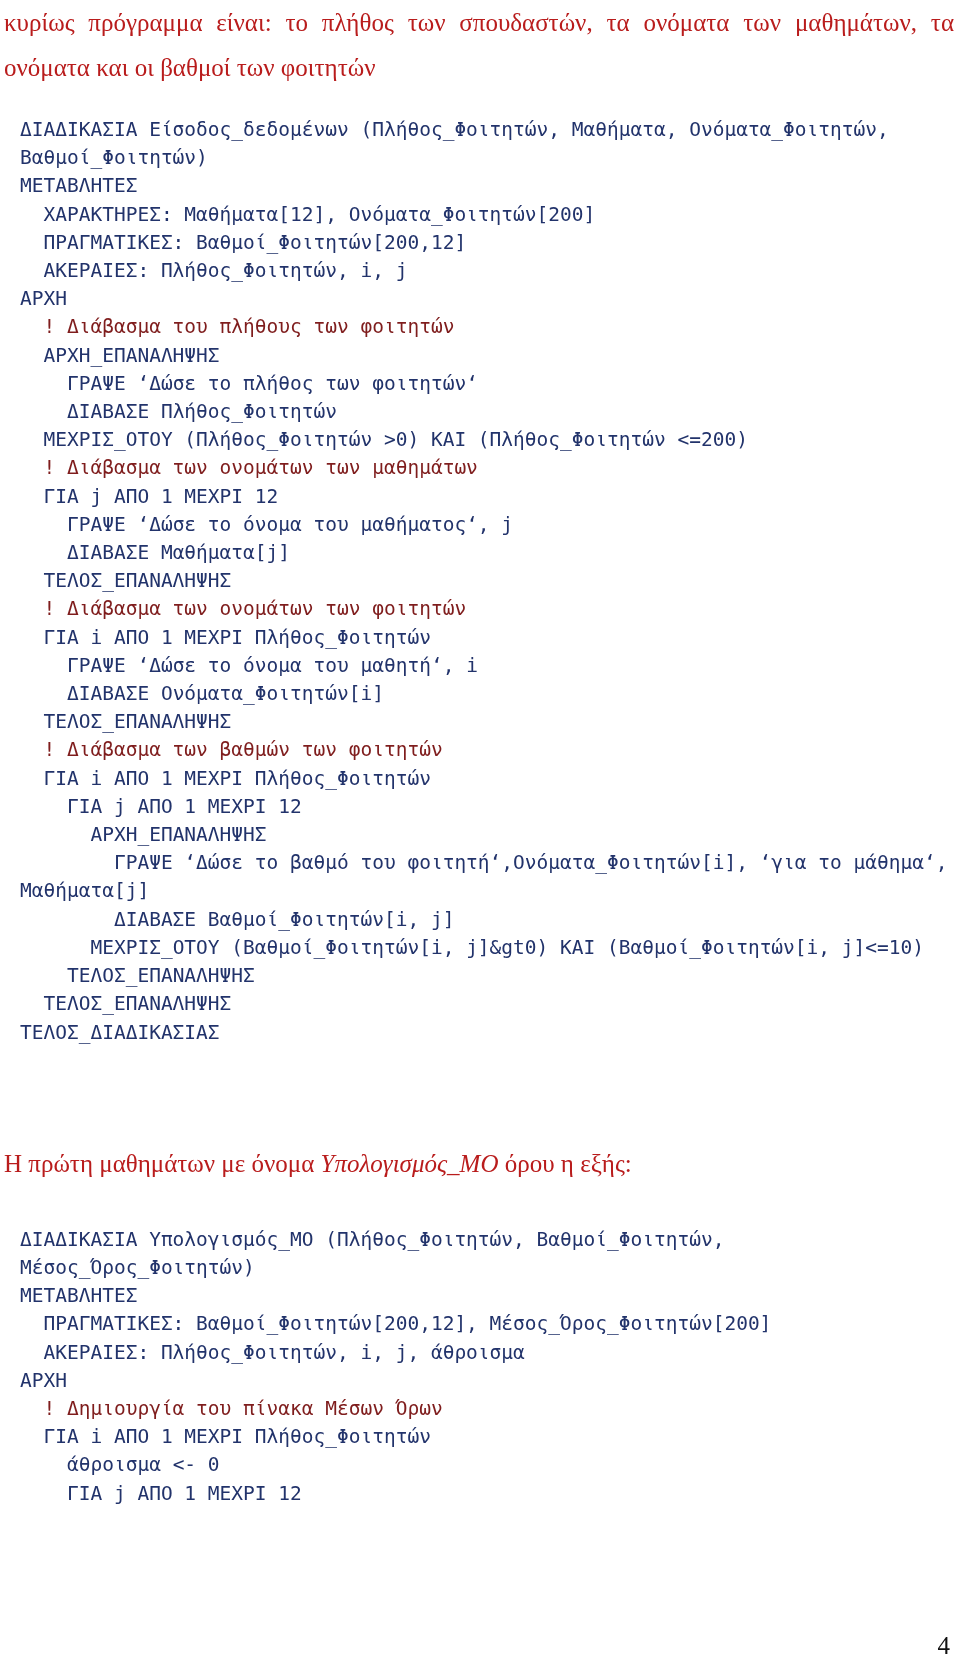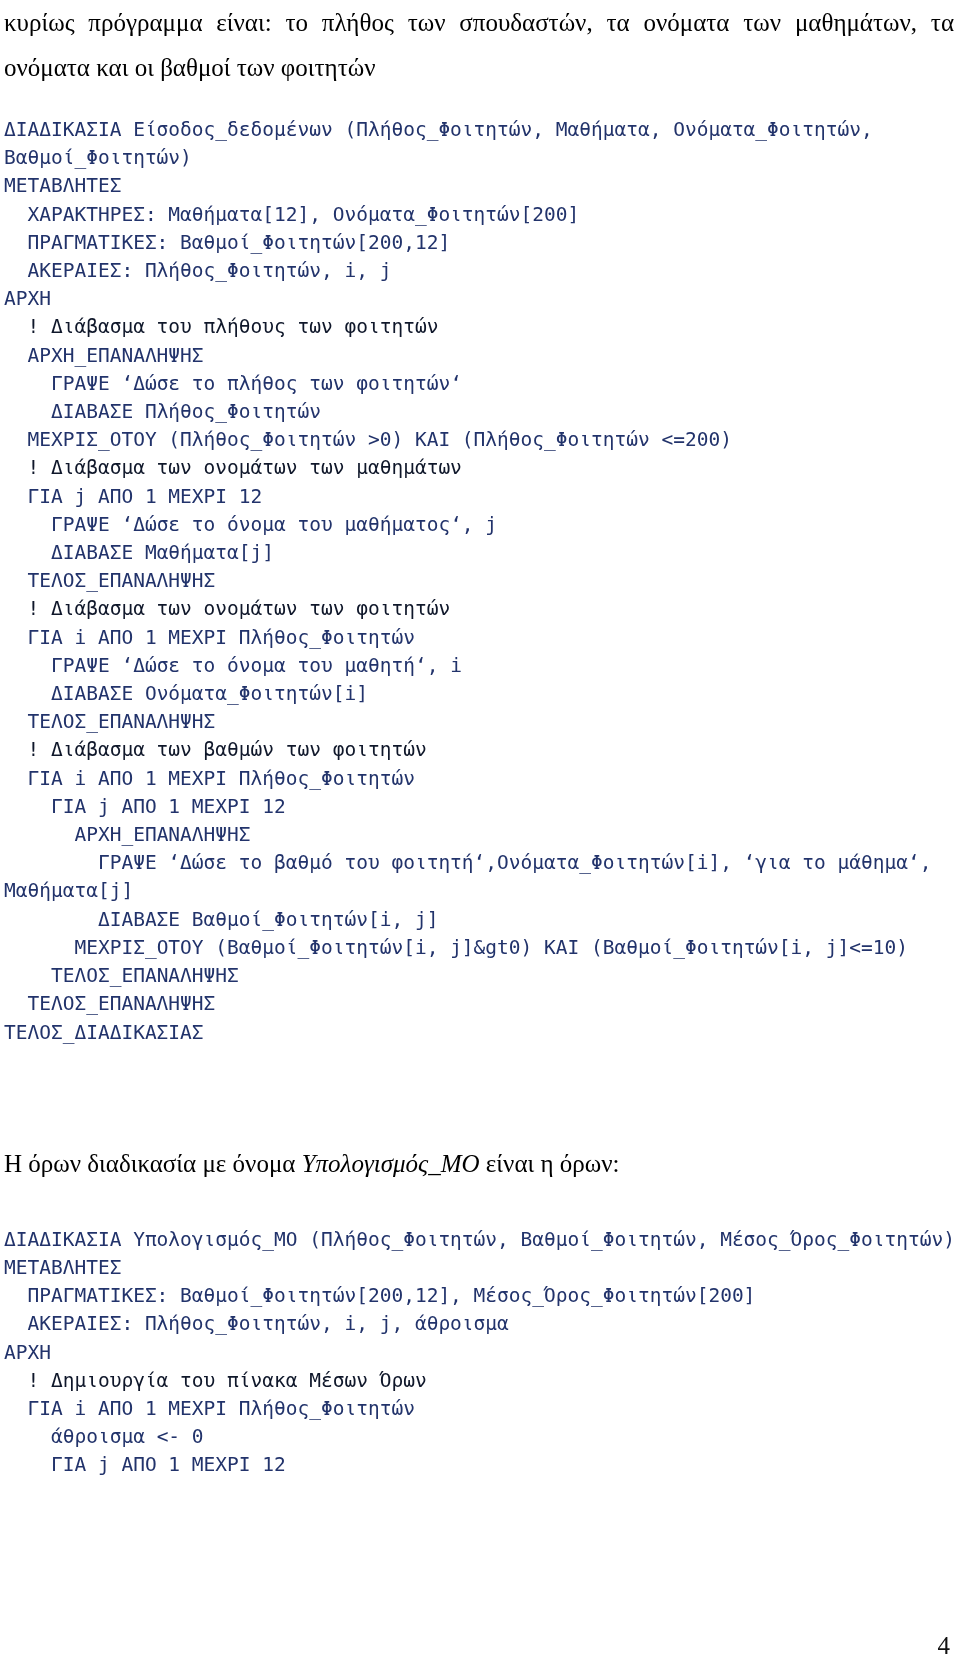--- a/index.html
+++ b/index.html
@@ -22,44 +22,44 @@
     height: 1664px;
     padding: 0;
     box-sizing: border-box;
   }
 
   
   .prose {
     font-family: "Liberation Serif", "DejaVu Serif", serif;
     font-size: 25px;
     line-height: 45px;
-    color: #000000;
+    color: #b91c1c;
     text-align: justify;
     margin: 0;
     padding: 0 6px 0 4px;
   }
   .prose.last-line-left { text-align: justify; text-align-last: left; }
 
   .prose b { font-weight: bold; }
   .prose i { }
 
   
   .codeblock {
     font-family: "DejaVu Sans Mono", "Liberation Mono", monospace;
     font-size: 19.5px;
     line-height: 28.2px;
     color: #22336b;
     white-space: pre-wrap;
     word-break: break-word;
     margin: 0;
-    padding: 0 4px 0 4px;
+    padding: 0 4px 0 20px;
     letter-spacing: 0px;
   }
   .codeblock .cmt {
-    color: #0f172a;
+    color: #7f1d1d;
   }
   .codeblock .ln { display: block; }
   .gap-m  { height: 26px; }
   .gap-l  { height: 40px; }
   .gap-xl { height: 54px; }
 
   
   .page-number {
     position: absolute;
     right: 10px;
@@ -79,21 +79,21 @@
 
   <div class="gap-m"></div>
 
   <div class="codeblock"><span class="ln">ΔΙΑΔΙΚΑΣΙΑ Είσοδος_δεδομένων (Πλήθος_Φοιτητών, Μαθήματα, Ονόματα_Φοιτητών, Βαθμοί_Φοιτητών)</span><span class="ln">ΜΕΤΑΒΛΗΤΕΣ</span><span class="ln">  ΧΑΡΑΚΤΗΡΕΣ: Μαθήματα[12], Ονόματα_Φοιτητών[200]</span><span class="ln">  ΠΡΑΓΜΑΤΙΚΕΣ: Βαθμοί_Φοιτητών[200,12]</span><span class="ln">  ΑΚΕΡΑΙΕΣ: Πλήθος_Φοιτητών, i, j</span><span class="ln">ΑΡΧΗ</span><span class="ln cmt">  ! Διάβασμα του πλήθους των φοιτητών</span><span class="ln">  ΑΡΧΗ_ΕΠΑΝΑΛΗΨΗΣ</span><span class="ln">    ΓΡΑΨΕ ‘Δώσε το πλήθος των φοιτητών‘</span><span class="ln">    ΔΙΑΒΑΣΕ Πλήθος_Φοιτητών</span><span class="ln">  ΜΕΧΡΙΣ_ΟΤΟΥ (Πλήθος_Φοιτητών &gt;0) ΚΑΙ (Πλήθος_Φοιτητών &lt;=200)</span><span class="ln cmt">  ! Διάβασμα των ονομάτων των μαθημάτων</span><span class="ln">  ΓΙΑ j ΑΠΟ 1 ΜΕΧΡΙ 12</span><span class="ln">    ΓΡΑΨΕ ‘Δώσε το όνομα του μαθήματος‘, j</span><span class="ln">    ΔΙΑΒΑΣΕ Μαθήματα[j]</span><span class="ln">  ΤΕΛΟΣ_ΕΠΑΝΑΛΗΨΗΣ</span><span class="ln cmt">  ! Διάβασμα των ονομάτων των φοιτητών</span><span class="ln">  ΓΙΑ i ΑΠΟ 1 ΜΕΧΡΙ Πλήθος_Φοιτητών</span><span class="ln">    ΓΡΑΨΕ ‘Δώσε το όνομα του μαθητή‘, i</span><span class="ln">    ΔΙΑΒΑΣΕ Ονόματα_Φοιτητών[i]</span><span class="ln">  ΤΕΛΟΣ_ΕΠΑΝΑΛΗΨΗΣ</span><span class="ln cmt">  ! Διάβασμα των βαθμών των φοιτητών</span><span class="ln">  ΓΙΑ i ΑΠΟ 1 ΜΕΧΡΙ Πλήθος_Φοιτητών</span><span class="ln">    ΓΙΑ j ΑΠΟ 1 ΜΕΧΡΙ 12</span><span class="ln">      ΑΡΧΗ_ΕΠΑΝΑΛΗΨΗΣ</span><span class="ln">        ΓΡΑΨΕ ‘Δώσε το βαθμό του φοιτητή‘,Ονόματα_Φοιτητών[i], ‘για το μάθημα‘, Μαθήματα[j]</span><span class="ln">        ΔΙΑΒΑΣΕ Βαθμοί_Φοιτητών[i, j]</span><span class="ln">      ΜΕΧΡΙΣ_ΟΤΟΥ (Βαθμοί_Φοιτητών[i, j]&amp;gt0) ΚΑΙ (Βαθμοί_Φοιτητών[i, j]&lt;=10)</span><span class="ln">    ΤΕΛΟΣ_ΕΠΑΝΑΛΗΨΗΣ</span><span class="ln">  ΤΕΛΟΣ_ΕΠΑΝΑΛΗΨΗΣ</span><span class="ln">ΤΕΛΟΣ_ΔΙΑΔΙΚΑΣΙΑΣ</span></div>
 
   <div class="gap-xl"></div>
 
 
   <div class="gap-l"></div>
 
-  <p class="prose last-line-left"><span>Η όρων διαδικασία με όνομα </span><i>Υπολογισμός_ΜΟ</i><span> είναι η όρων:</span></p>
+  <p class="prose last-line-left"><span>Η πρώτη μαθημάτων με όνομα </span><i>Υπολογισμός_ΜΟ</i><span> όρου η εξής:</span></p>
 
   <div class="gap-l"></div>
 
   <div class="codeblock"><span class="ln">ΔΙΑΔΙΚΑΣΙΑ Υπολογισμός_ΜΟ (Πλήθος_Φοιτητών, Βαθμοί_Φοιτητών, Μέσος_Όρος_Φοιτητών)</span><span class="ln">ΜΕΤΑΒΛΗΤΕΣ</span><span class="ln">  ΠΡΑΓΜΑΤΙΚΕΣ: Βαθμοί_Φοιτητών[200,12], Μέσος_Όρος_Φοιτητών[200]</span><span class="ln">  ΑΚΕΡΑΙΕΣ: Πλήθος_Φοιτητών, i, j, άθροισμα</span><span class="ln">ΑΡΧΗ</span><span class="ln cmt">  ! Δημιουργία του πίνακα Μέσων Όρων</span><span class="ln">  ΓΙΑ i ΑΠΟ 1 ΜΕΧΡΙ Πλήθος_Φοιτητών</span><span class="ln">    άθροισμα &lt;- 0</span><span class="ln">    ΓΙΑ j ΑΠΟ 1 ΜΕΧΡΙ 12</span></div>
 
   <div class="page-number">4</div>
 
 </div>
 
 </body></html>

